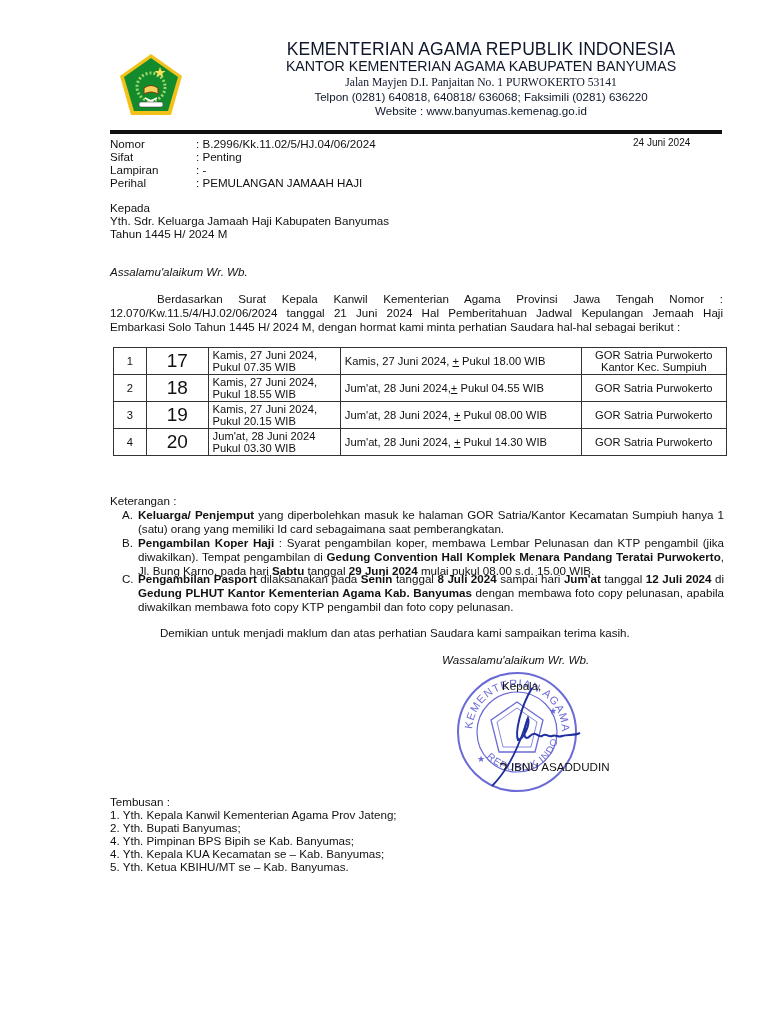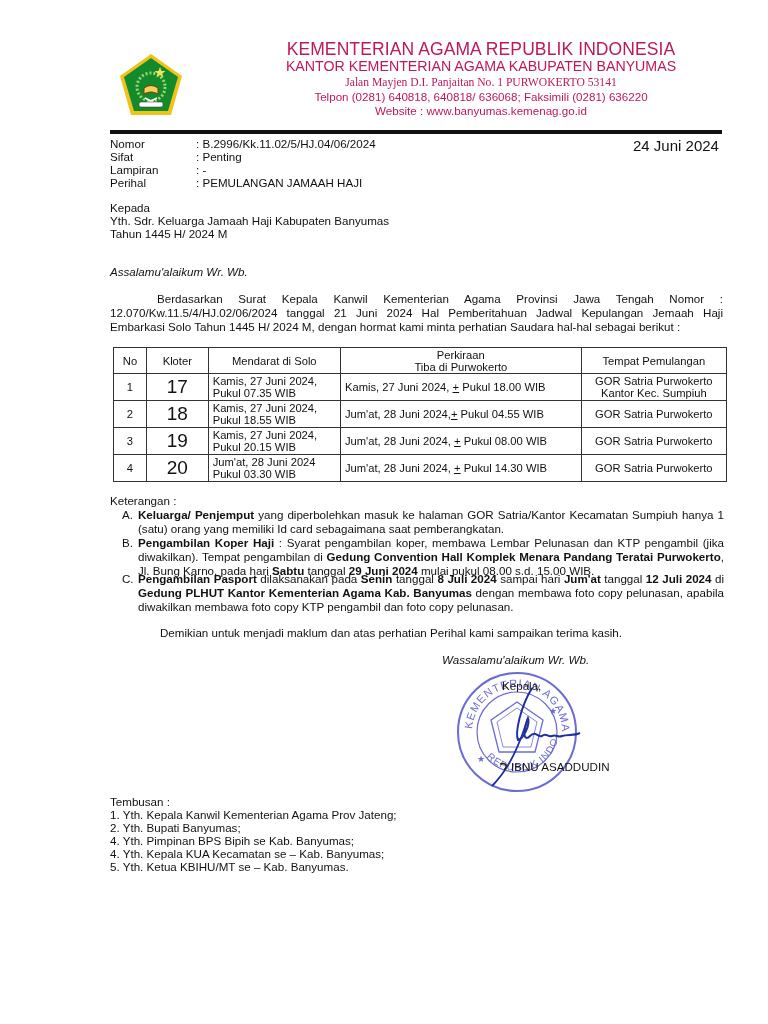--- a/index.html
+++ b/index.html
@@ -3,33 +3,33 @@
 <meta charset="utf-8">
 <style>
   html, body { margin: 0; padding: 0; background: #ffffff; }
   body { width: 768px; height: 1024px; position: relative; overflow: hidden;
          font-family: "Liberation Sans", sans-serif; color: #111; }
   .abs { position: absolute; }
   .nowrap { white-space: nowrap; }
 
   
   .logo { left: 118px; top: 52px; width: 66px; height: 66px; }
-  .kop { left: 196px; width: 570px; text-align: center; color: #be185d; }
+  .kop { left: 196px; width: 570px; text-align: center; color: #0f172a; }
   .kop1 { top: 39px; font-size: 17.5px; letter-spacing: 0.1px; }
   .kop2 { top: 58px; font-size: 14.2px; }
   .kop3 { top: 76px; font-size: 11.6px; font-family: Liberation Serif, serif; }
   .kop4 { top: 90px; font-size: 11.6px; }
   .kop5 { top: 104px; font-size: 11.6px; }
   .rule { left: 110px; top: 130px; width: 612px; height: 4px; background: #111; }
 
   
   .meta { font-size: 11.6px; line-height: 13px; }
   .meta-label { left: 110px; }
   .meta-value { left: 196px; }
-  .date { left: 633px; top: 137px; font-size: 15px; }
+  .date { left: 633px; top: 137px; font-size: 10px; }
 
   .body-text { font-size: 11.6px; line-height: 14px; }
   .italic { font-style: italic; }
   .justify { text-align: justify; text-align-last: justify; }
 
   
   table.sched { position: absolute; left: 113px; top: 347px; width: 614px; border-collapse: collapse;
                 font-size: 11.2px; }
   table.sched td, table.sched th { border: 1px solid #333; padding: 0 4px; font-weight: normal; }
   table.sched th { height: 25px; text-align: center; line-height: 12px; }
@@ -89,30 +89,20 @@
 <div class="abs body-text nowrap" style="left:110px; top:214px">Yth. Sdr. Keluarga Jamaah Haji Kabupaten Banyumas</div>
 <div class="abs body-text nowrap" style="left:110px; top:227px">Tahun 1445 H/  2024 M</div>
 
 <div class="abs body-text italic nowrap" style="left:110px; top:265px">Assalamu'alaikum Wr. Wb.</div>
 <div class="abs body-text justify" style="left:157px; top:292px; width:566px">Berdasarkan Surat Kepala Kanwil Kementerian Agama Provinsi Jawa Tengah Nomor :</div>
 <div class="abs body-text justify" style="left:110px; top:306px; width:613px">12.070/Kw.11.5/4/HJ.02/06/2024 tanggal 21 Juni 2024 Hal Pemberitahuan Jadwal Kepulangan Jemaah Haji</div>
 <div class="abs body-text nowrap" style="left:110px; top:320px">Embarkasi Solo Tahun 1445 H/ 2024 M, dengan hormat kami minta perhatian Saudara hal-hal sebagai berikut :</div>
 
 <table class="sched">
   <tbody>
-      <tr>
-    <th class="c-no">No</th>
-    <th class="c-kl" style="font-size:11.2px !important">Kloter</th>
-    <th class="c-md">Mendarat di Solo</th>
-    <th class="c-pk">
-      <div>Perkiraan</div>
-      <div>Tiba di Purwokerto</div>
-    </th>
-    <th class="c-tp">Tempat Pemulangan</th>
-  </tr>
   <tr>
     <td class="c-no">1</td>
     <td class="c-kl" style="font-size:19px">17</td>
     <td class="c-md">
       <div>Kamis, 27 Juni 2024,</div>
       <div>Pukul 07.35 WIB</div>
     </td>
     <td class="c-pk nowrap"><span>Kamis, 27 Juni 2024, </span><u class="pm">+</u><span> Pukul 18.00 WIB</span></td>
     <td class="c-tp">
       <div>GOR Satria Purwokerto</div>
@@ -162,21 +152,21 @@
 <div class="abs ket ket-item" style="top:536px">
   <span class="ket-letter">B.</span>
   <div class="ket-body"><b>Pengambilan Koper Haji</b><span> : Syarat pengambilan koper, membawa Lembar Pelunasan dan  KTP pengambil (jika diwakilkan). Tempat pengambilan di </span><b>Gedung Convention Hall Komplek Menara Pandang Teratai Purwokerto</b><span>, Jl. Bung Karno, pada hari </span><b>Sabtu</b><span> tanggal </span><b>29 Juni 2024</b><span> mulai pukul 08.00 s.d. 15.00 WIB.</span></div>
 </div>
 
 <div class="abs ket ket-item" style="top:572px">
   <span class="ket-letter">C.</span>
   <div class="ket-body"><b>Pengambilan Pasport</b><span> dilaksanakan pada </span><b>Senin</b><span> tanggal </span><b>8 Juli 2024</b><span> sampai hari </span><b>Jum'at</b><span> tanggal </span><b>12 Juli 2024</b><span> di </span><b>Gedung PLHUT Kantor Kementerian Agama Kab. Banyumas</b><span> dengan membawa foto copy pelunasan, apabila diwakilkan membawa foto copy KTP pengambil dan foto copy pelunasan.</span></div>
 </div>
 
-<div class="abs body-text nowrap" style="left:160px; top:626px">Demikian untuk menjadi maklum dan atas perhatian Perihal  kami sampaikan terima kasih.</div>
+<div class="abs body-text nowrap" style="left:160px; top:626px">Demikian untuk menjadi maklum dan atas perhatian Saudara  kami sampaikan terima kasih.</div>
 <div class="abs body-text italic nowrap" style="left:442px; top:653px">Wassalamu'alaikum Wr. Wb.</div>
 
 <div class="abs stamp">
   <svg width="125" height="125" viewBox="0 0 125 125">
     <defs>
       <path id="arcTop" d="M17,62 A45,45 0 0 1 107,62"></path>
       <path id="arcBot" d="M22,70 A42,42 0 0 0 103,70"></path>
     </defs>
     <circle cx="62" cy="62" r="59" fill="none" stroke="#6b6bd6" stroke-width="2"></circle>
     <circle cx="62" cy="62" r="40" fill="none" stroke="#6b6bd6" stroke-width="1.2"></circle>

